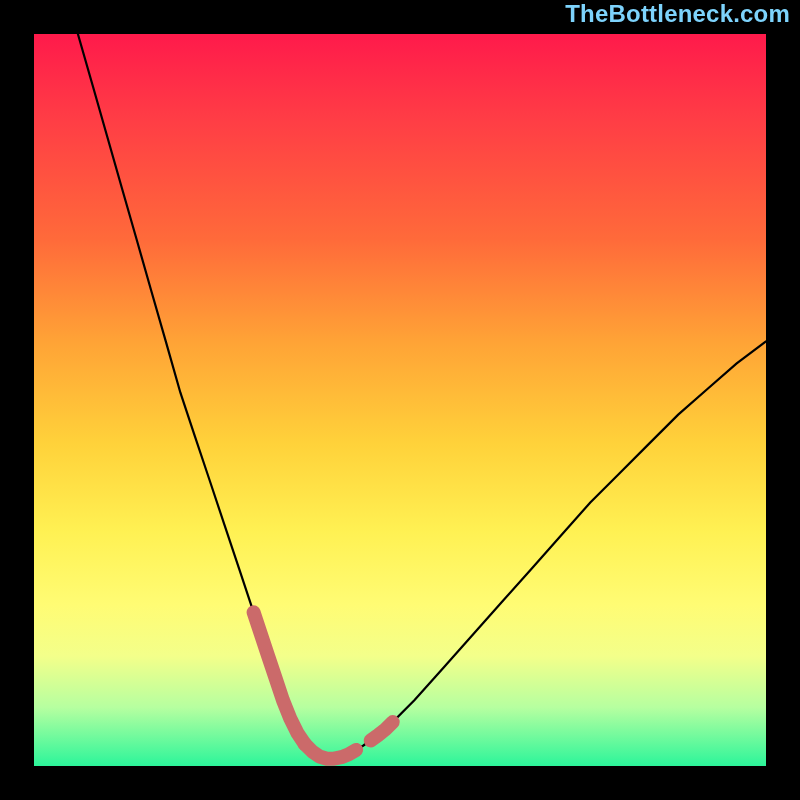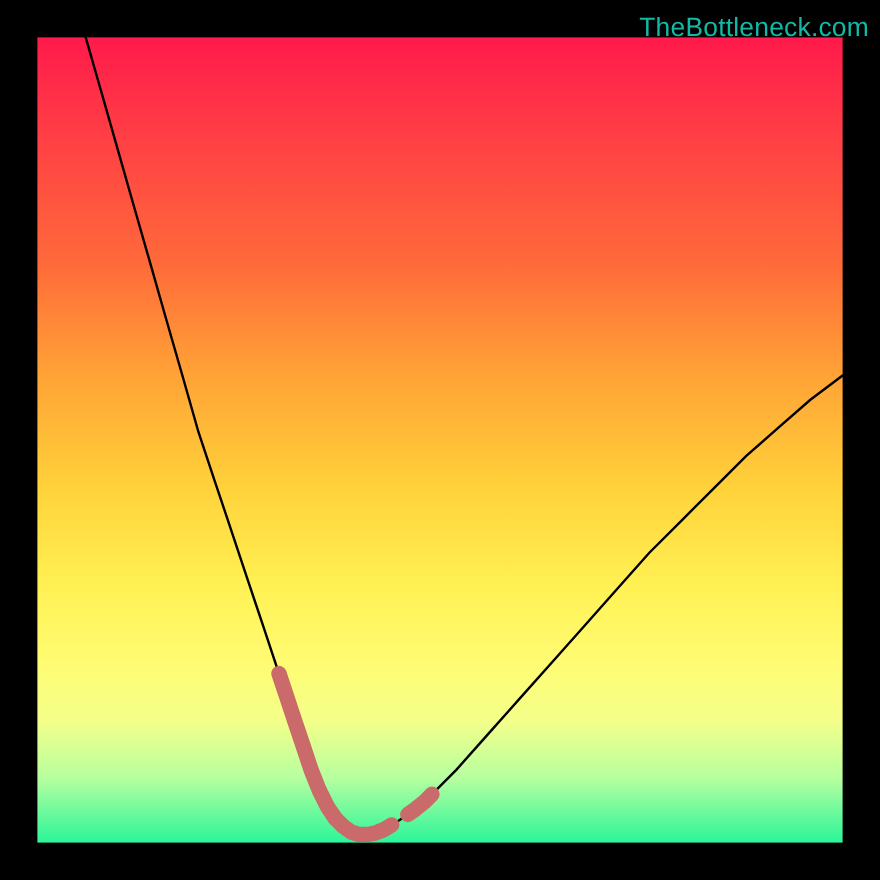--- a/index.html
+++ b/index.html
@@ -35,25 +35,25 @@
       #ffd23a 56%,
       #fff153 68%,
       #fffc74 78%,
       #f3ff8a 85%,
       #b6ffa0 92%,
       #2cf59a 100%
     );
   }
   .watermark {
     position: absolute;
-    top: 12px;
+    top: 0;
     right: 10px;
-    color: #14b8a6;
+    color: #7dd3fc;
     font-size: 24px;
-    font-weight: 400;
+    font-weight: 700;
     font-family: Arial, Helvetica, sans-serif;
     letter-spacing: 0.2px;
   }
   svg.curve {
     position: absolute;
     left: 0;
     top: 0;
     width: 732px;
     height: 732px;
     overflow: visible;

